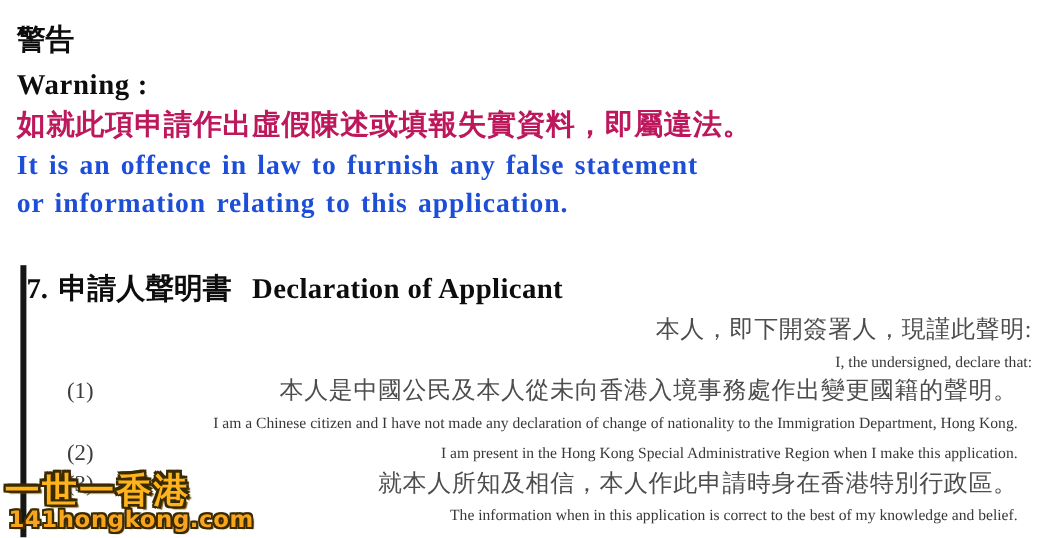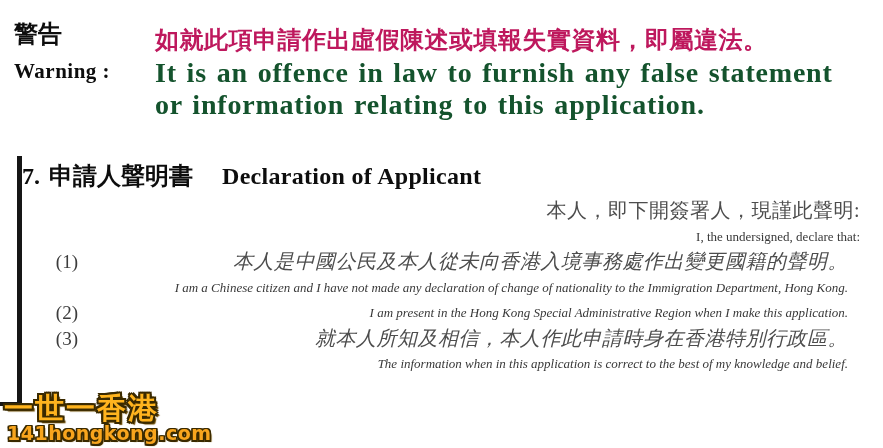--- a/index.html
+++ b/index.html
@@ -7,77 +7,77 @@
   .page {
     position:relative;
     width:883px; height:448px;
     background:#ffffff;
     overflow:hidden;
     font-family:"Liberation Serif", serif;
     color:#111;
   }
 
   
-  .warning { display:flex; padding:19px 0 0 14px; }
+  .warning { display:flex; padding:19px 0 0 14px;flex-direction:column; }
   .w-labels { width:141px; flex-shrink:0; }
   .w-zh-label {
     font-family:"Liberation Sans", sans-serif;
     font-weight:700; font-size:24px; line-height:30px; color:#0d0d0d;
   }
   .w-en-label {
     font-family:"Liberation Serif", serif;
-    font-weight:700; font-size:21px; line-height:26px; margin-top:9px; color:#0d0d0d;
+    font-weight:700; font-size:24px; line-height:26px; margin-top:9px; color:#0d0d0d;
     letter-spacing:.5px;
   }
   .w-content { padding-top:4px; }
   .w-zh-text {
     font-family:"Liberation Sans", sans-serif;
     font-weight:700; font-size:24px; line-height:34px; letter-spacing:.5px; color:#be185d;
   }
   .w-en-text {
     font-family:"Liberation Serif", serif;
-    font-weight:700; font-size:28px; line-height:32px; letter-spacing:.8px; word-spacing:2px;
-    color:#14532d;
+    font-weight:700; font-size:23px; line-height:32px; letter-spacing:.8px; word-spacing:2px;
+    color:#1d4ed8;
   }
 
   
   .declaration { position:relative; margin-top:35px; }
   .section-bar {
     position:absolute; left:17px; top:0;
     width:5px; height:252px; background:#161616;
   }
   .section-bar-tick {
     position:absolute; left:0; top:246px;
     width:22px; height:4px; background:#161616;
   }
   .d-heading {
     margin-left:22px; padding-top:5px;
     display:flex; align-items:baseline;
     font-weight:700; font-size:24px; line-height:30px; color:#0d0d0d;
   }
   .d-num { font-family:"Liberation Serif", serif; margin-right:9px; }
   .d-title-zh { font-family:"Liberation Serif", serif; }
-  .d-title-en { font-family:"Liberation Serif", serif; margin-left:29px; letter-spacing:.3px; }
+  .d-title-en { font-family:"Liberation Serif", serif; margin-left:17px; letter-spacing:.3px; }
 
   .d-body { margin-left:45px; margin-top:7px; width:815px;text-align:right; }
   .zh-line {
     font-family:"Liberation Serif", serif;
     font-size:20px; line-height:25.5px; color:#4d4d4d; letter-spacing:.5px;
   }
   .en-line {
     font-family:"Liberation Serif", serif;
     font-size:13px; line-height:25.5px; color:#383838;
   }
   .item { display:flex; }
   .item-num {
     width:33px; flex-shrink:0;
     font-family:"Liberation Serif", serif;
     font-size:19px; line-height:25.5px; color:#3c3c3c;
   }
-  .item-text { width:770px;font-style:italic; }
+  .item-text { width:770px; }
 
   
   .watermark { position:absolute; left:4px; top:392px; z-index:5; pointer-events:none; }
   .wm-line1 {
     font-family:"DejaVu Sans", sans-serif;
     font-weight:700; font-size:29px; line-height:32px; letter-spacing:2px;
     color:#ffb41e;
     text-shadow:
       -2px -2px 0 #3a2a00, 2px -2px 0 #3a2a00, -2px 2px 0 #3a2a00, 2px 2px 0 #3a2a00,
       0 -2px 0 #3a2a00, 0 2px 0 #3a2a00, -2px 0 0 #3a2a00, 2px 0 0 #3a2a00,

